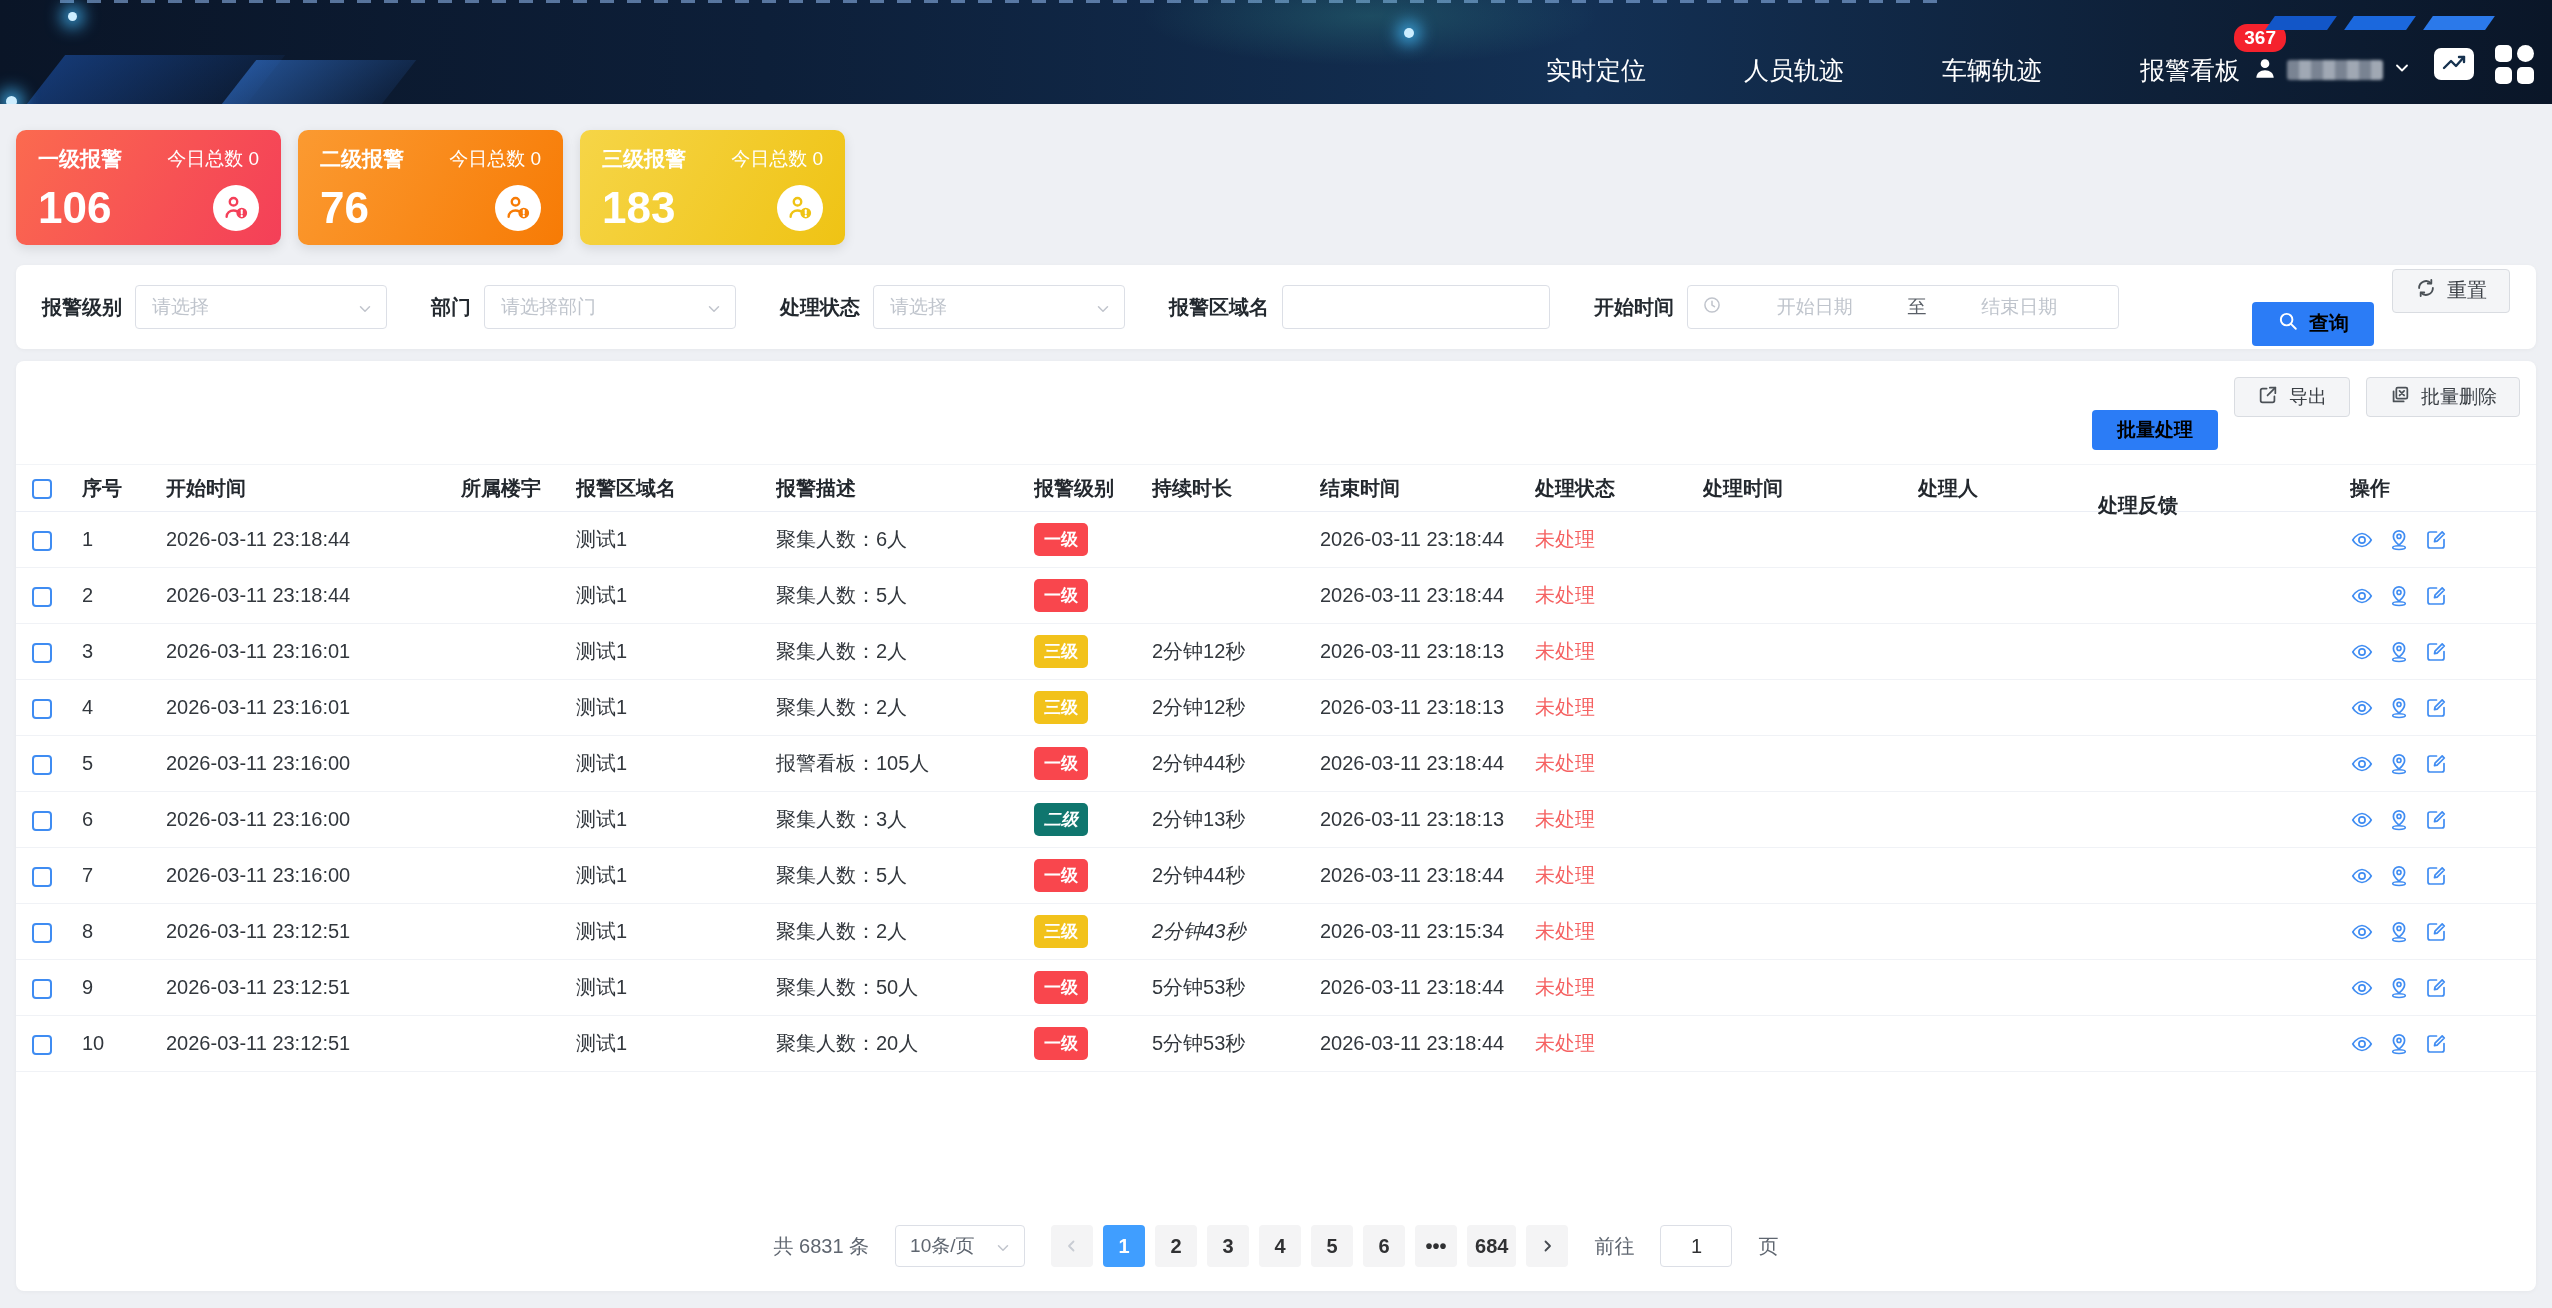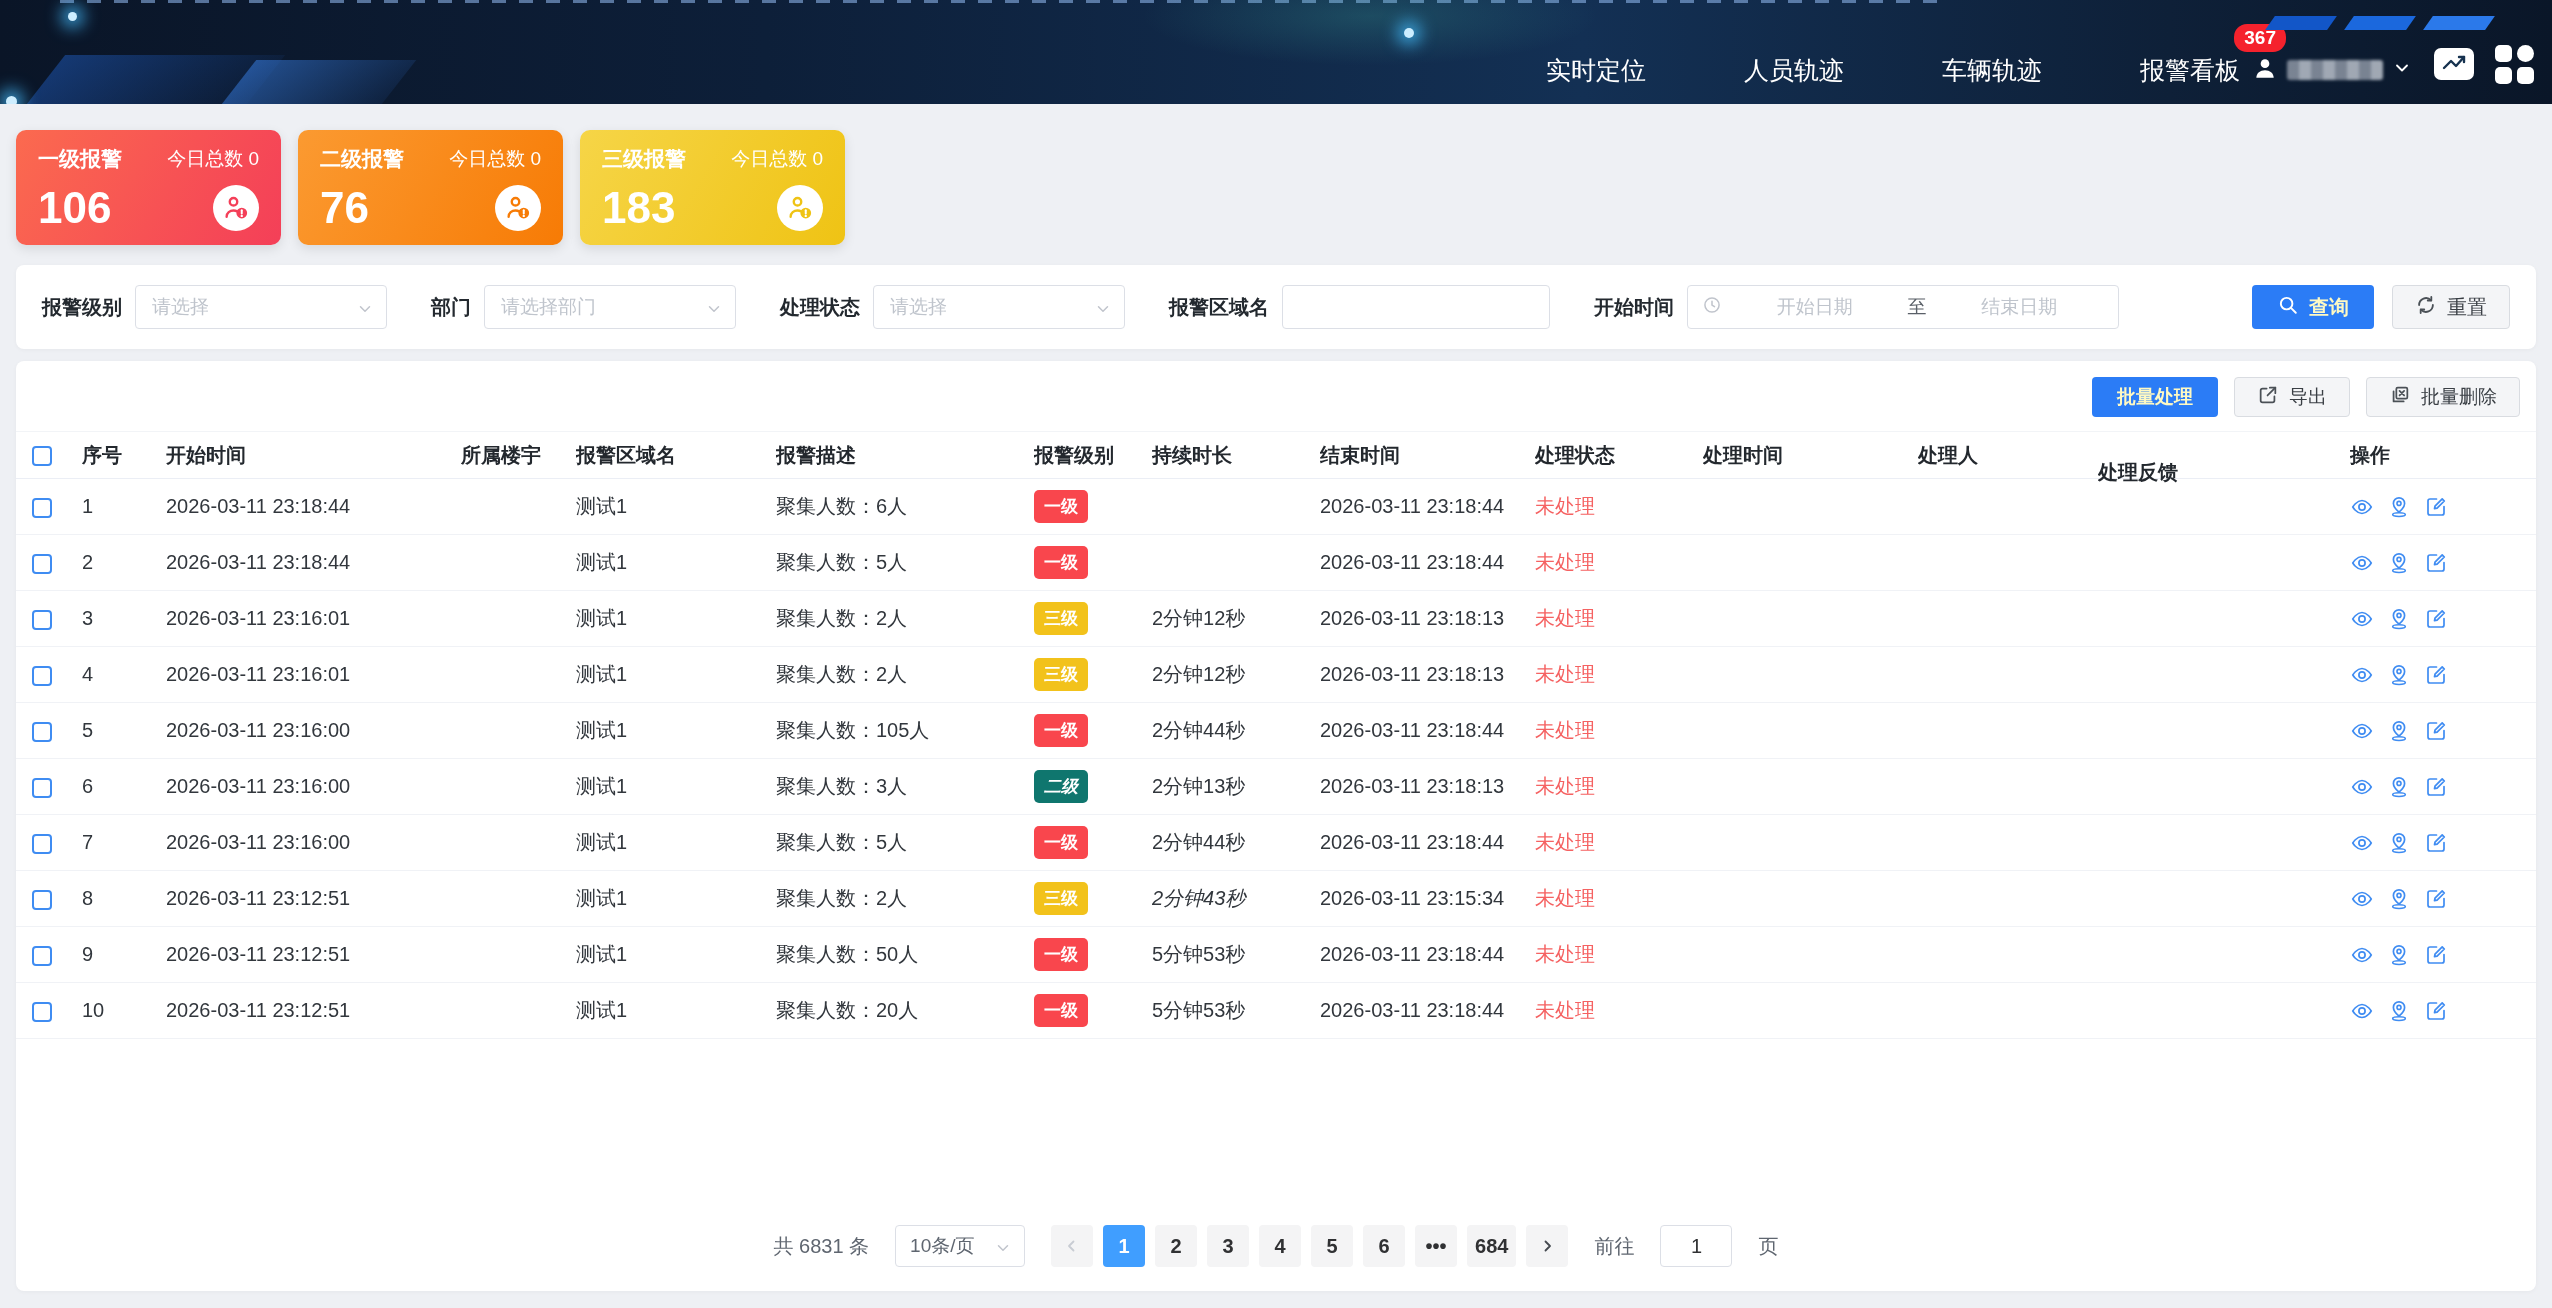--- a/index.html
+++ b/index.html
@@ -84,21 +84,21 @@
   .placeholder { color:#bfc4cc; font-size:19px; }
   .chev { position:absolute; right:12px; top:14px; }
   .ftext { width:268px; height:44px; border:1px solid #dcdfe6; border-radius:4px; background:#fff; }
   .fdate { width:432px; height:44px; border:1px solid #dcdfe6; border-radius:4px; background:#fff;
     display:flex; align-items:center; padding:0 14px; gap:8px; }
   .fdate .ph { flex:1; text-align:center; color:#bfc4cc; font-size:19px; }
   .fdate .sep { color:#5a6068; font-size:19px; }
   .filter-actions { margin-left:auto; display:flex; gap:18px; }
   .btn { height:44px; border-radius:4px; display:flex; align-items:center; gap:10px;
     font-size:20px; cursor:pointer; white-space:nowrap; }
-  .btn-primary { background:#2b7cf6; color:#fef9c3; padding:0 25px; font-weight:600; }
+  .btn-primary { background:#2b7cf6; color:#000000; padding:0 25px; font-weight:600;margin-top:33px; }
   .btn-plain { background:#f4f5f7; border:1px solid #d9dce1; color:#3a3f45; padding:0 22px; }
 
   
   .table-card { position:relative; margin:12px 16px 0 16px; height:930px; background:#fff;
     border-radius:8px; box-shadow:0 1px 4px rgba(0,0,0,.04); }
   .toolbar { display:flex; justify-content:flex-end; gap:16px; padding:16px 16px 14px 16px; }
   .toolbar .btn { height:40px; font-size:19px; }
   .thead { display:flex; align-items:center; height:48px; padding:0 16px;
     font-size:20px; font-weight:700; color:#23282e;
     border-top:1px solid #f2f4f7; border-bottom:1px solid #ebeef5; }
@@ -519,21 +519,21 @@
               </svg>
             </span>
           </div>
         </div>
         <div class="trow">
           <div class="cell" style="width: 50px;"><span class="cb"></span></div>
           <div class="cell" style="width: 84px;"><span>5</span></div>
           <div class="cell" style="width: 295px;"><span>2026-03-11 23:16:00</span></div>
           <div class="cell" style="width: 115px;"><span></span></div>
           <div class="cell" style="width: 200px;"><span>测试1</span></div>
-          <div class="cell" style="width: 258px;"><span>聚集人数：105人</span></div>
+          <div class="cell" style="width: 258px;"><span>报警看板：105人</span></div>
           <div class="cell" style="width: 118px;"><span class="tag l1">一级</span></div>
           <div class="cell" style="width: 168px;"><span>2分钟44秒</span></div>
           <div class="cell" style="width: 215px;"><span>2026-03-11 23:18:44</span></div>
           <div class="cell" style="width: 168px;"><span class="status-red">未处理</span></div>
           <div class="cell" style="width: 215px;"><span></span></div>
           <div class="cell" style="width: 180px;"><span></span></div>
           <div class="cell" style="width: 252px;"><span></span></div>
           <div class="cell ops" style="width: 140px;">
             <span class="op">
               <svg width="24" height="24" viewBox="0 0 24 24">

